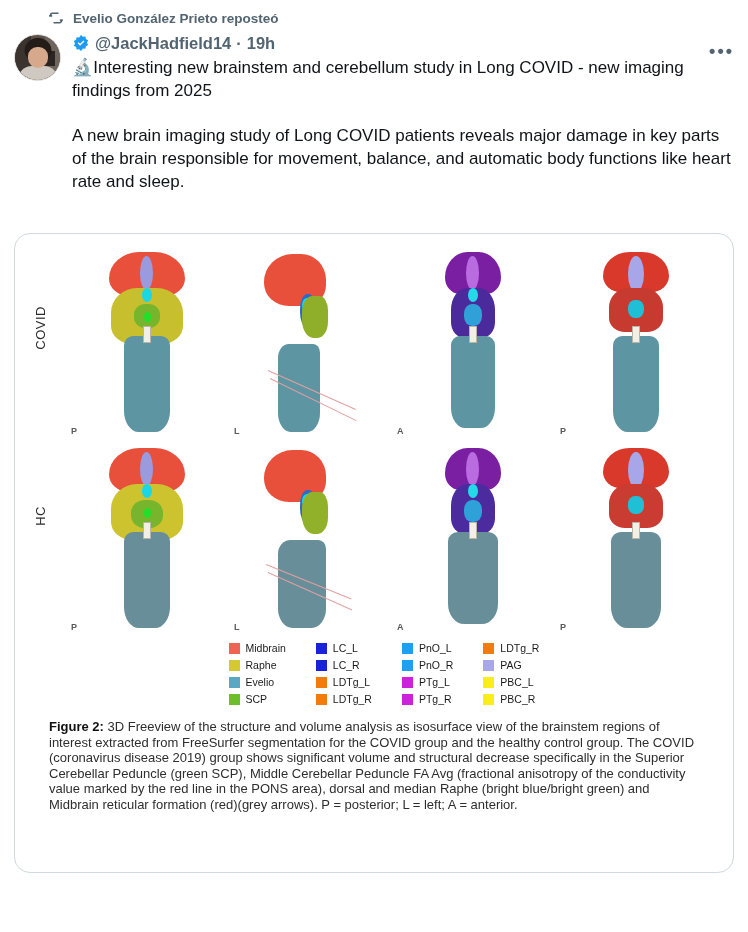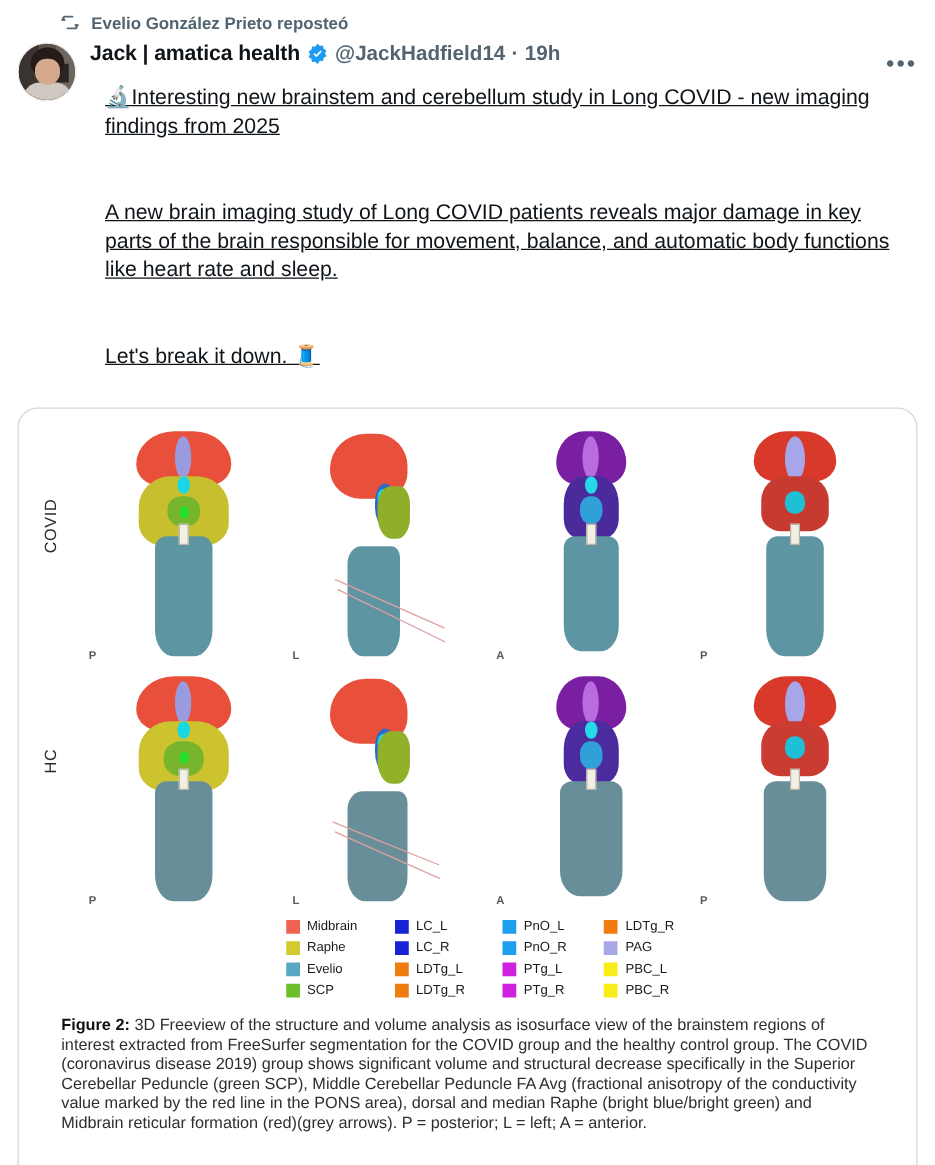--- a/index.html
+++ b/index.html
@@ -57,21 +57,21 @@
     position: absolute; right: 14px; top: 42px;
     color: #536471; font-size: 18px; letter-spacing: 2px;
     line-height: 1; cursor: pointer; font-weight: 700;
   }
 
   
   .tweet-text {
     font-size: 17px; line-height: 23px; color: #0f1419;
     margin-top: 2px; word-wrap: break-word;
   }
-  .tweet-text p { margin: 12px; text-decoration: underline; }
+  .tweet-text p { margin: 0; }
   .para-gap { height: 22px; }
 
   
   .figure-card {
     margin: 18px 0 0 0;
     border: 1px solid #cfd9de;
     border-radius: 16px;
     overflow: hidden;
     background: #ffffff;
     height: 640px;
@@ -199,38 +199,36 @@
         <div class="bg-right"></div>
         <div class="panel"></div>
         <div class="shoulders"></div>
         <div class="hair"></div>
         <div class="face"></div>
       </div>
     </div>
 
     <div class="content-col">
       <div class="author-line">
-        <span class="display-name">Jack | amatica health</span>
         <span>
           <svg class="verified" viewBox="0 0 24 24">
             <path fill="#1d9bf0" d="M12 1.2 14.5 3.6l3.4-.3.6 3.4 3 1.7-1.5 3.1 1.5 3.1-3 1.7-.6 3.4-3.4-.3L12 22.8 9.5 20.4l-3.4.3-.6-3.4-3-1.7 1.5-3.1L2.5 9.4l3-1.7.6-3.4 3.4.3z"></path>
             <path fill="#fff" d="m10.8 15.6-3.2-3.2 1.3-1.3 1.9 1.9 4.4-4.4 1.3 1.3z"></path>
           </svg>
         </span>
         <span class="handle">@JackHadfield14</span>
         <span class="dot">·</span>
         <span class="time">19h</span>
       </div>
 
       <div class="tweet-text">
         <p>🔬Interesting new brainstem and cerebellum study in Long COVID - new imaging findings from 2025</p>
         <div class="para-gap"></div>
         <p>A new brain imaging study of Long COVID patients reveals major damage in key parts of the brain responsible for movement, balance, and automatic body functions like heart rate and sleep.</p>
         <div class="para-gap"></div>
-        <p>Let's break it down. 🧵</p>
       </div>
     </div>
   </div>
 
   <div class="more-btn">•••</div>
 
   <div class="figure-card">
     <div class="figure-inner">
 
       <div class="panel-grid">

